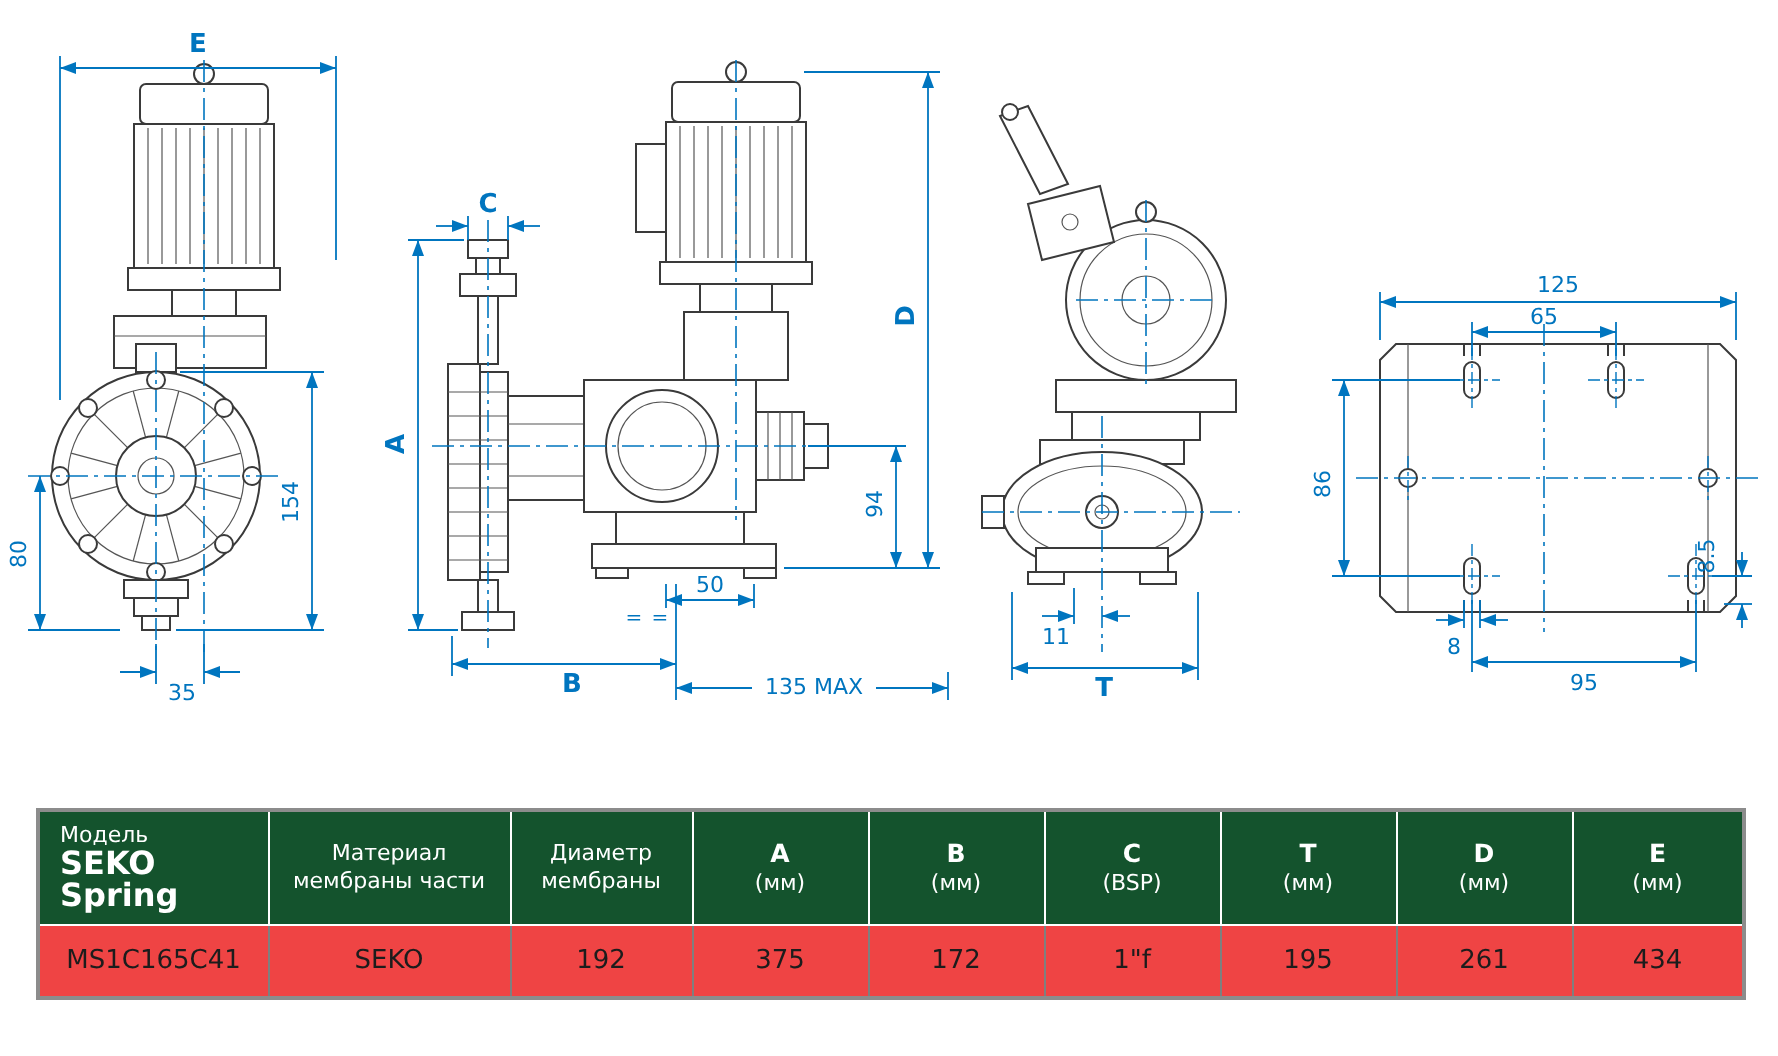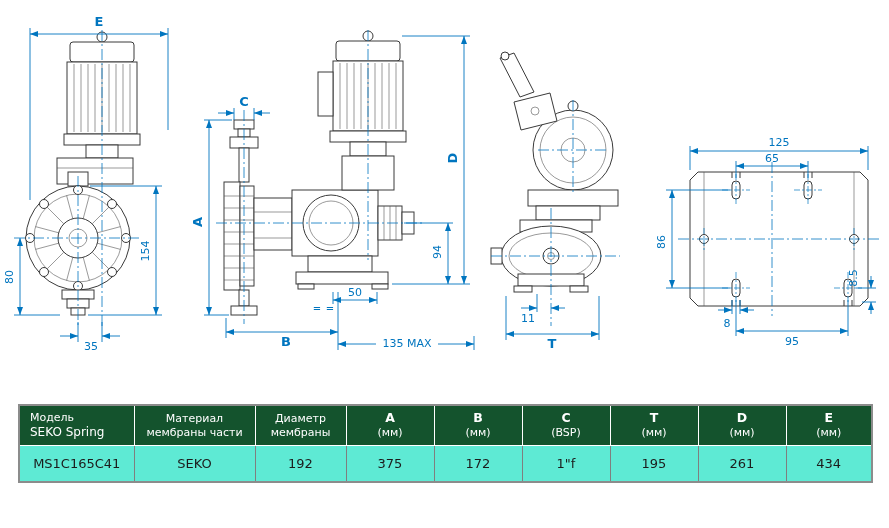--- a/index.html
+++ b/index.html
@@ -16,23 +16,23 @@
   .dl { fill:none; stroke:#0075bf; stroke-width:0.9; }
   .dt  { fill:#0075bf; font-size:11px; font-family:"DejaVu Sans","Liberation Sans",sans-serif; }
   .dts { fill:#0075bf; font-size:10px; font-family:"DejaVu Sans","Liberation Sans",sans-serif; }
   .dtb { fill:#0075bf; font-size:13px; font-weight:bold; font-family:"DejaVu Sans","Liberation Sans",sans-serif; }
   .wbg { fill:#ffffff; }
 
   
   .spec { position:absolute; left:18px; top:404px; width:853px; border-collapse:collapse; table-layout:fixed; border:2px solid #8c8c8c; }
   .spec th { background:#14532d; color:#ffffff; font-weight:normal; font-size:11px; line-height:14px; padding:5px 2px; border:1px solid #ffffff; text-align:center; vertical-align:middle; }
   .spec th.model { text-align:left; padding-left:10px; }
-  .spec .strong { font-weight:normal; font-size:12px; }
+  .spec .strong { font-weight:bold; font-size:16px; }
   .spec .letter { font-weight:bold; font-size:12.5px; }
-  .spec td { border:1px solid #7f7f7f; text-align:center; font-size:13px; color:#1c1c1c; padding:10px 2px; background:#5eead4;margin-left:32px; }
+  .spec td { border:1px solid #7f7f7f; text-align:center; font-size:13px; color:#1c1c1c; padding:10px 2px; background:#ef4444;margin-left:32px; }
 </style>
 </head>
 <body>
 
 <div class="page">
 
   <svg width="889" height="398" viewBox="0 0 889 398">
     <defs>
       <marker id="me" markerWidth="9" markerHeight="7" refX="8" refY="3" orient="auto" markerUnits="userSpaceOnUse">
         <path d="M0,0 L8,3 L0,6 Z" fill="#0075bf"></path>

